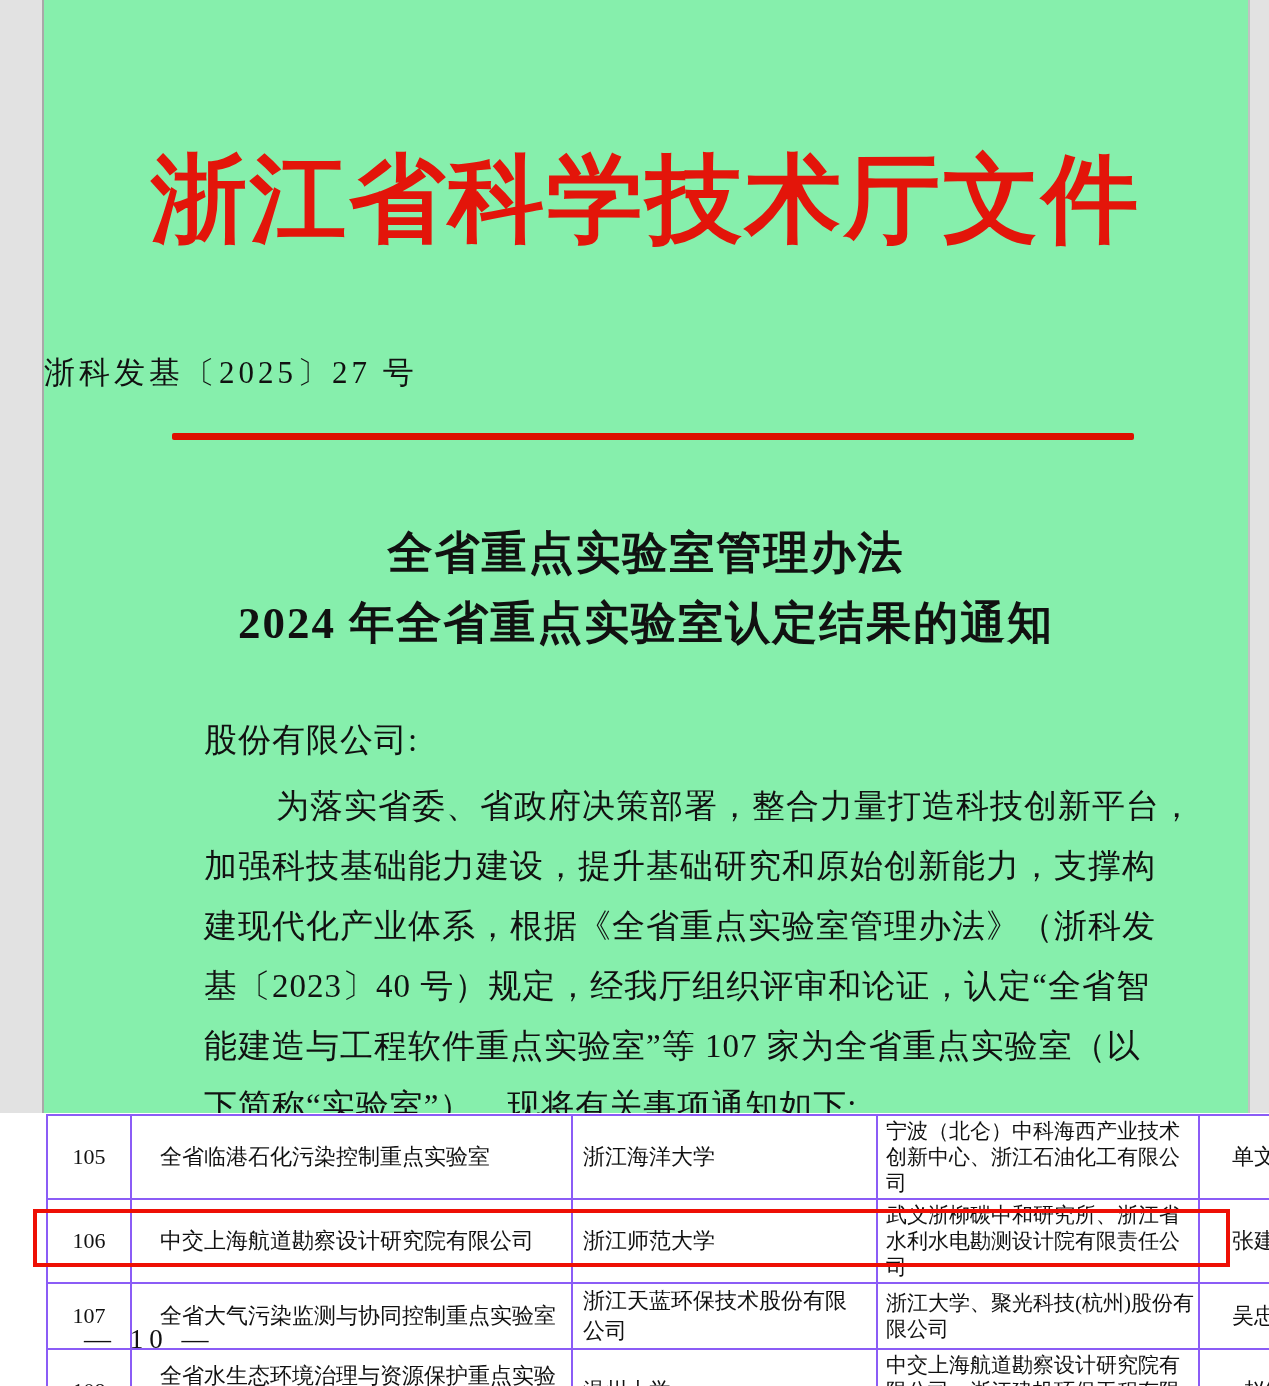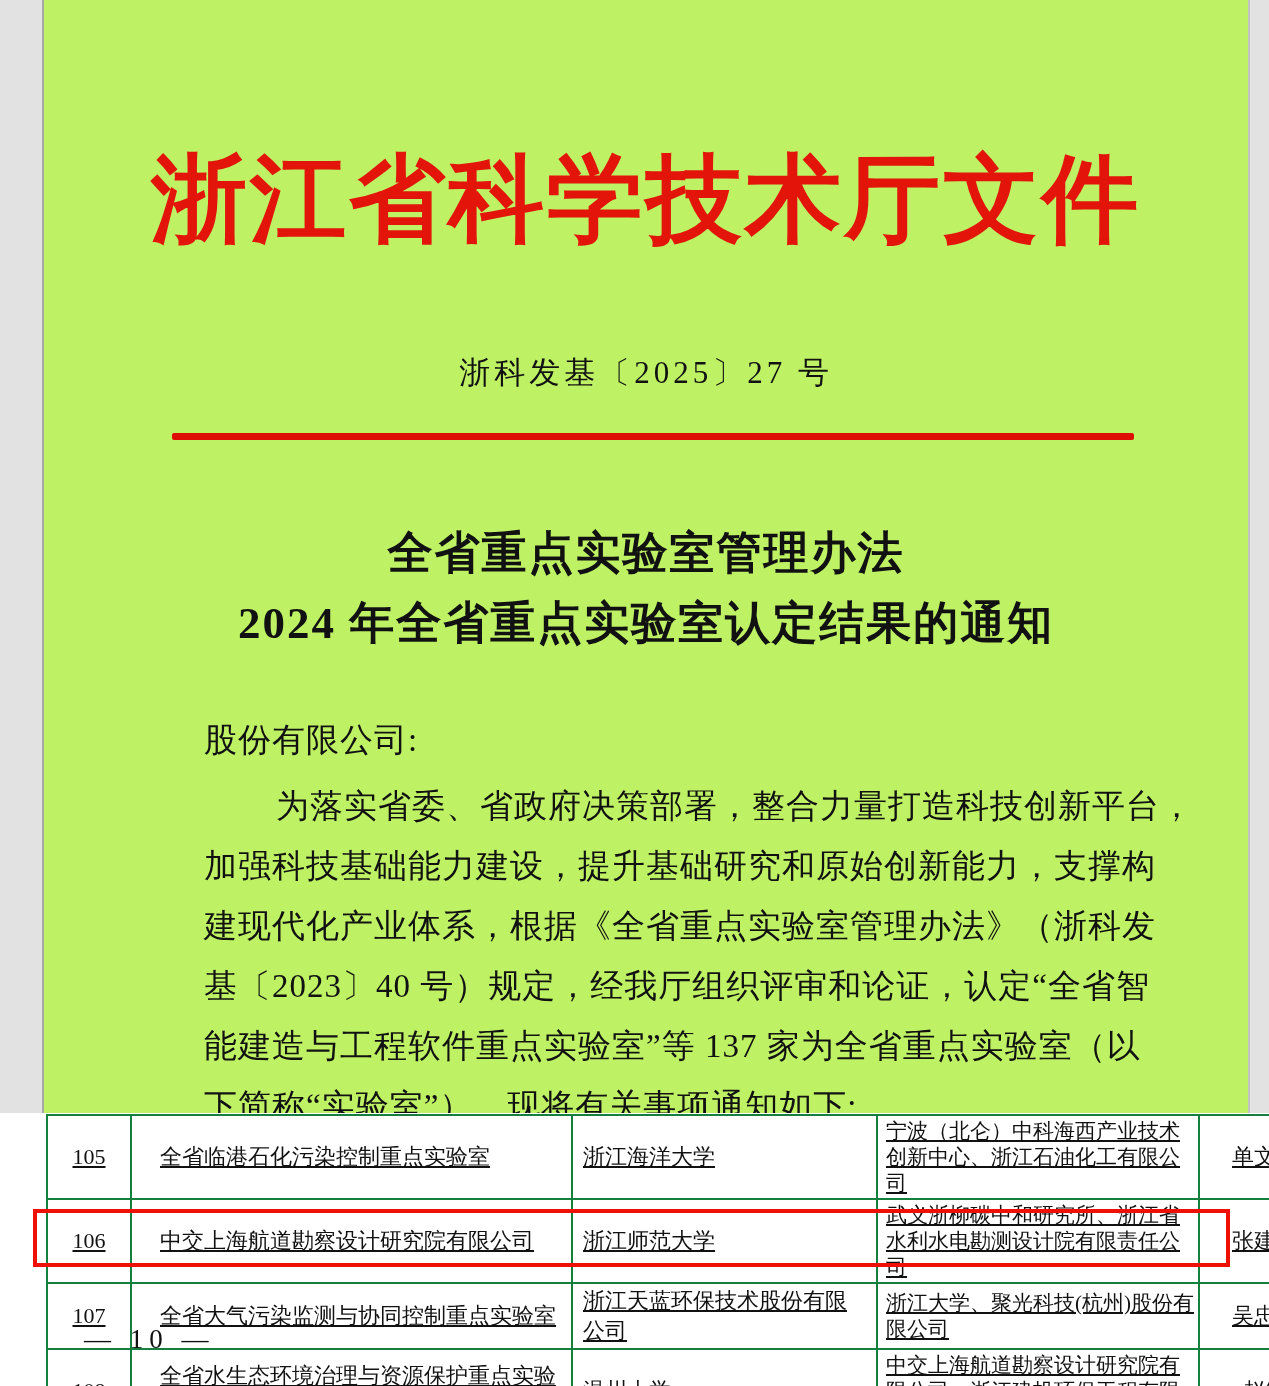--- a/index.html
+++ b/index.html
@@ -12,33 +12,32 @@
     position:relative;
     width:1269px;height:1386px;
     margin:0 auto;
     background:#e2e2e2;
     overflow:hidden;
   }
   
   .sheet-top{
     position:absolute;left:44px;top:0;
     width:1204px;height:1113px;
-    background:#bef264;
+    background:#86efac;
     box-shadow:-2px 0 0 #a8a8a8, 2px 0 0 #c2c2c2;
   }
   .header-title{
     position:absolute;left:0;top:136px;width:100%;
     text-align:center;
     font-size:96px;font-weight:bold;
     letter-spacing:3px;
     white-space:nowrap;
   }
   .doc-number{
     position:absolute;left:0;top:352px;width:100%;
-    text-align:center;
     font-size:31px;
     letter-spacing:4px;
     white-space:nowrap;
   }
   .red-rule{
     position:absolute;left:128px;top:433px;
     width:962px;height:7px;
     border-radius:2px;
   }
   .notice-title{
@@ -72,26 +71,25 @@
     background:#ffffff;
   }
   table.lab-table{
     position:absolute;left:46px;top:1px;
     width:1170px;
     border-collapse:collapse;
     table-layout:fixed;
     font-size:22px;
   }
   .lab-table td{
-    border:2px solid #15803d;
+    border:2px solid #8b5cf6;
     height:50px;
     padding:2px 9px;
     vertical-align:middle;
     overflow:hidden;
-    text-decoration:underline;
   }
   .lab-table td.c-no{width:64px;text-align:center;margin-top:16px;}
   .lab-table td.c-lab{width:402px;padding-left:28px;}
   .lab-table td.c-inst{width:284px;padding-left:10px;}
   .lab-table td.c-part{
     width:308px;
     font-size:21px;line-height:26px;
     padding-left:8px;padding-right:4px;
   }
   .lab-table td.c-dir{width:112px;text-align:center;}
@@ -126,21 +124,21 @@
       <div>2024 年全省重点实验室认定结果的通知</div>
     </div>
 
     <div class="salutation">股份有限公司:</div>
 
     <div class="body-lines">
       <div class="line indent">为落实省委、省政府决策部署，整合力量打造科技创新平台，</div>
       <div class="line">加强科技基础能力建设，提升基础研究和原始创新能力，支撑构</div>
       <div class="line">建现代化产业体系，根据《全省重点实验室管理办法》（浙科发</div>
       <div class="line">基〔2023〕40 号）规定，经我厅组织评审和论证，认定“全省智</div>
-      <div class="line">能建造与工程软件重点实验室”等 137 家为全省重点实验室（以</div>
+      <div class="line">能建造与工程软件重点实验室”等 107 家为全省重点实验室（以</div>
       <div class="line">下简称“实验室”）。现将有关事项通知如下:</div>
     </div>
   </div>
 
   <div class="sheet-bottom">
     <table class="lab-table">
       <tbody>
         <tr>
           <td class="c-no">105</td>
           <td class="c-lab">全省临港石化污染控制重点实验室</td>

